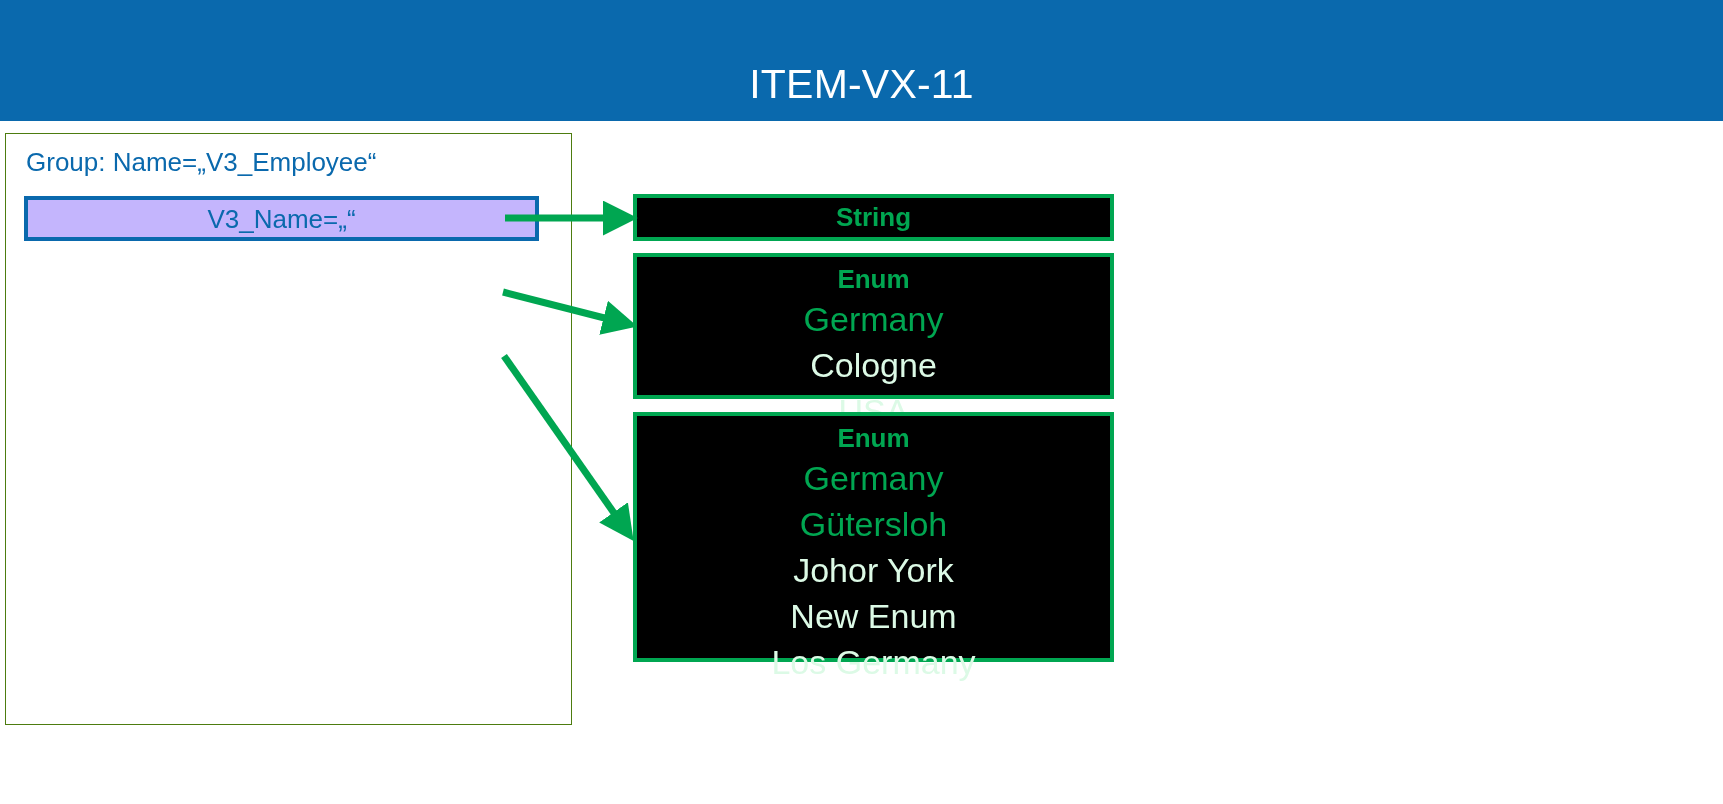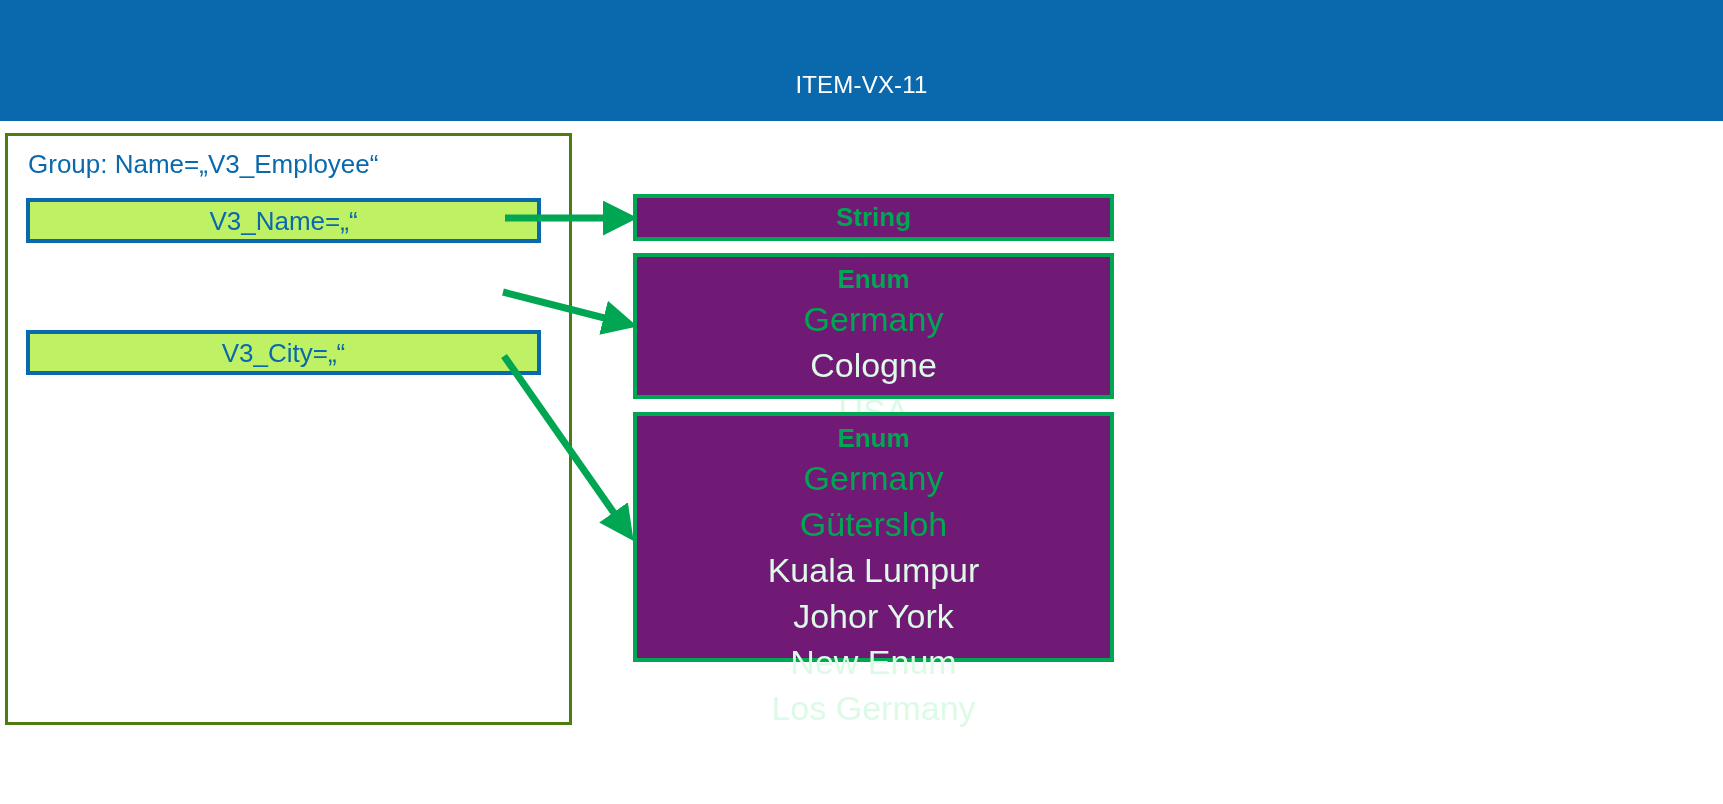--- a/index.html
+++ b/index.html
@@ -10,65 +10,65 @@
   }
 
   
   #header-banner{
     position:absolute;left:0;top:0;width:1723px;height:121px;
     background:#0A69AD;
     display:flex;align-items:center;justify-content:center;
   }
   #header-title{
     color:#ffffff;
-    font-size:24px;
+    font-size:41px;
     font-weight:400;
     letter-spacing:.2px;
     line-height:1;
     white-space:nowrap;
     margin-top:48px;
   }
 
   
   #group-box{
     position:absolute;left:5px;top:133px;width:567px;height:592px;
-    border:3px solid #4d7c0f;
+    border:1px solid #4d7c0f;
     background:#ffffff;
     box-sizing:border-box;
   }
   #group-label{
     position:absolute;left:20px;top:14px;
     color:#0A69AD;
     font-size:26px;
     line-height:1.1;
     white-space:nowrap;
   }
 
   .attr-box{
     position:absolute;left:18px;width:515px;height:45px;
     border:4px solid #0A69AD;
-    background:#bef264;
+    background:#c4b5fd;
     box-sizing:border-box;
     display:flex;align-items:center;justify-content:center;
   }
   .attr-box .attr-text{
     color:#0A69AD;
     font-size:26px;
     line-height:1;
     white-space:nowrap;
   }
   #attr-name{top:62px;}
   #attr-country{top:130px;}
   #attr-city{top:194px;}
 
   
   .type-box{
     position:absolute;left:633px;
     border:4px solid #00A651;
-    background:#701a75;
+    background:#000000;
     box-sizing:border-box;
     display:flex;flex-direction:column;align-items:center;
   }
   #type-string{ top:194px; width:481px; height:47px; justify-content:center;}
   #type-enum-country{ top:253px; width:481px; height:146px; padding-top:5px;}
   #type-enum-city{ top:412px; width:481px; height:250px; padding-top:5px;}
 
   .type-title{
     color:#00A651;
     font-weight:bold;
@@ -99,42 +99,38 @@
 
 <div id="group-box">
 
   <div id="group-label">Group: Name=„V3_Employee“</div>
 
   <div class="attr-box" id="attr-name">
     <span class="attr-text">V3_Name=„“</span>
   </div>
 
 
-  <div class="attr-box" id="attr-city">
-    <span class="attr-text">V3_City=„“</span>
-  </div>
 
 </div>
 
 <div class="type-box" id="type-string">
   <div class="type-title">String</div>
 </div>
 
 <div class="type-box" id="type-enum-country">
   <div class="type-title">Enum</div>
   <div class="enum-value active">Germany</div>
   <div class="enum-value inactive">Cologne</div>
   <div class="enum-value inactive">USA</div>
 </div>
 
 <div class="type-box" id="type-enum-city">
   <div class="type-title">Enum</div>
   <div class="enum-value active">Germany</div>
   <div class="enum-value active">Gütersloh</div>
-  <div class="enum-value inactive">Kuala Lumpur</div>
   <div class="enum-value inactive">Johor York</div>
   <div class="enum-value inactive">New Enum</div>
   <div class="enum-value inactive">Los Germany</div>
 </div>
 
 <svg id="arrow-layer" width="1723" height="804" viewBox="0 0 1723 804" xmlns="http://www.w3.org/2000/svg">
   <defs>
     <marker id="ah" markerWidth="5" markerHeight="5" refX="3.6" refY="2.5" orient="auto" markerUnits="strokeWidth">
       <path d="M0,0 L5,2.5 L0,5 z" fill="#00A651"></path>
     </marker>

